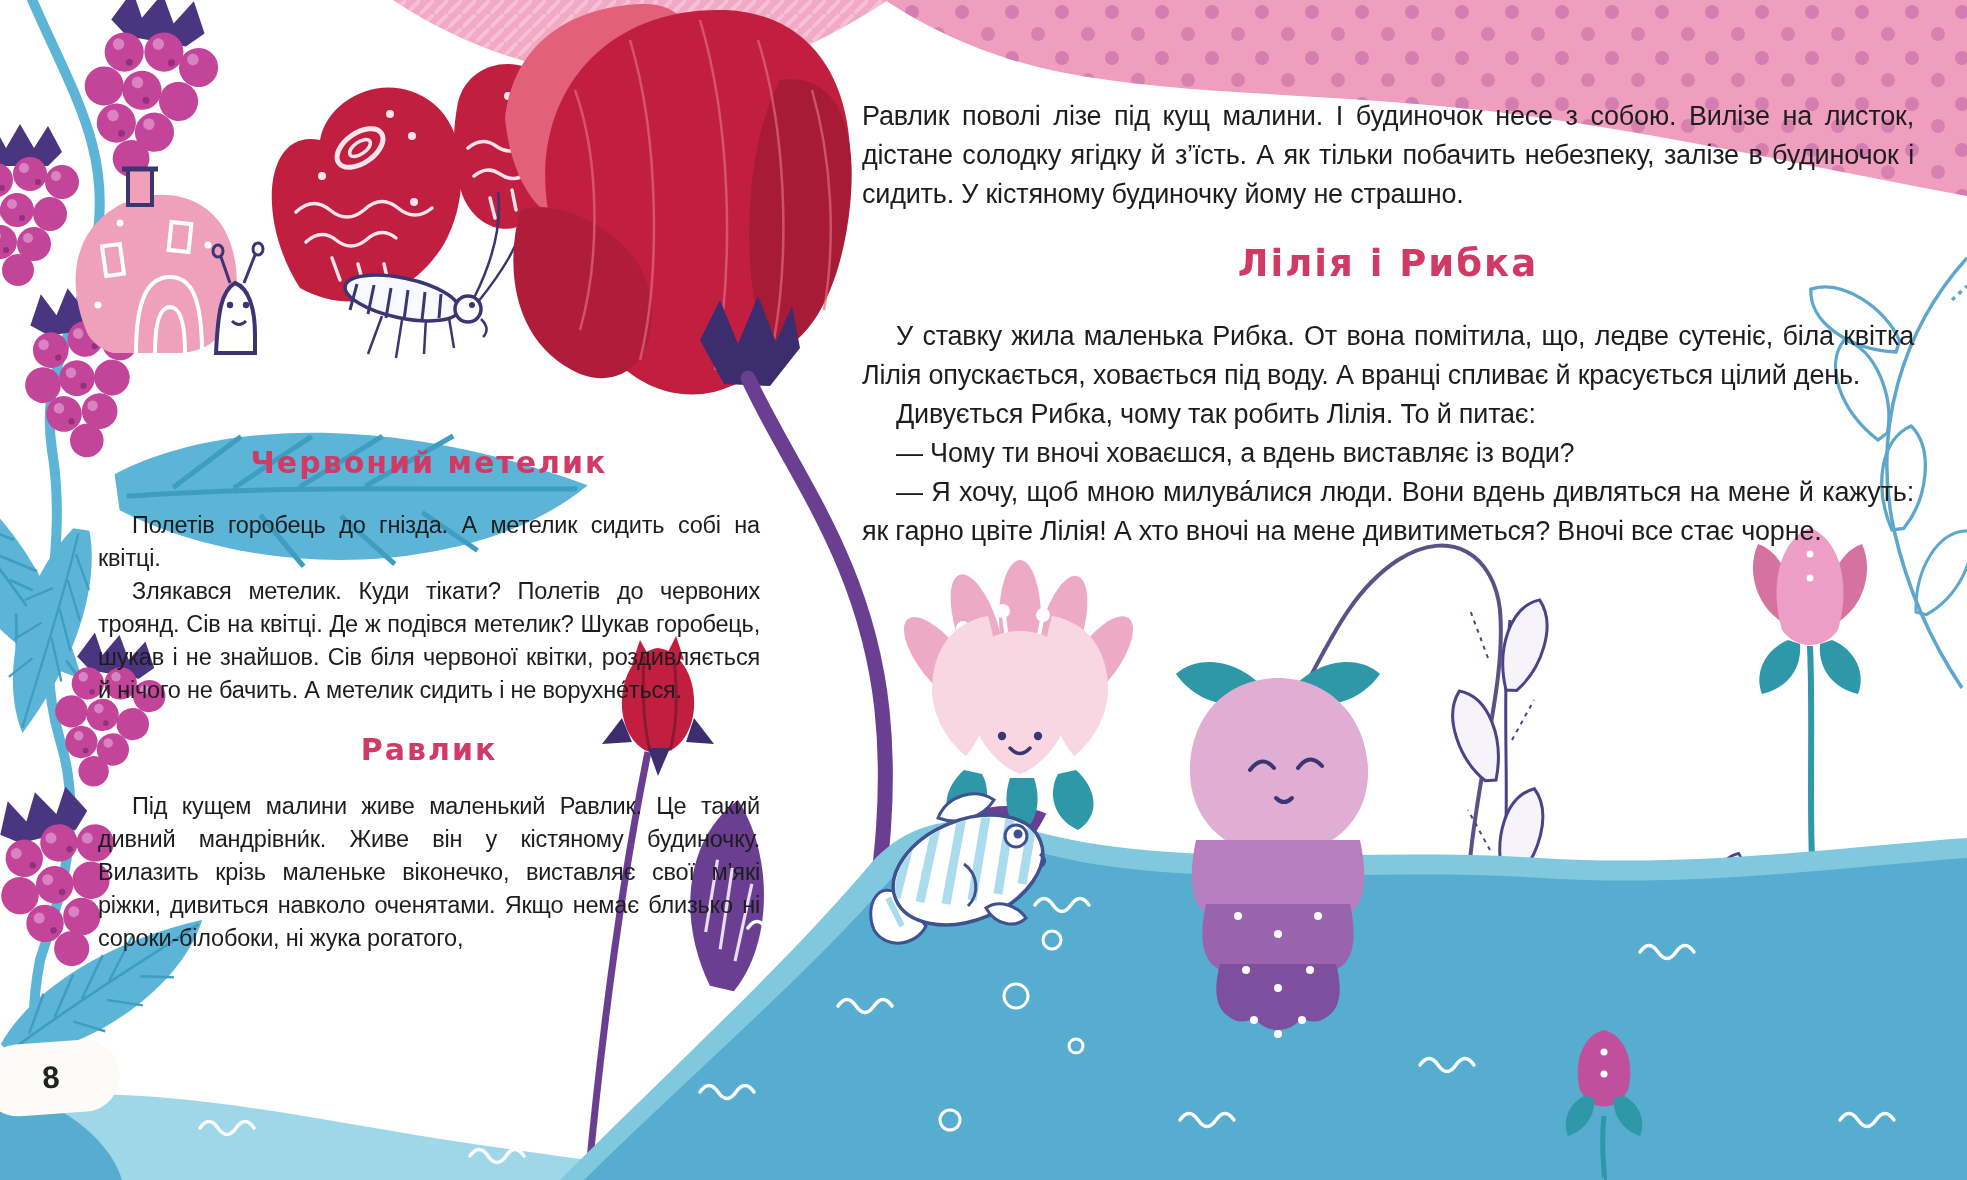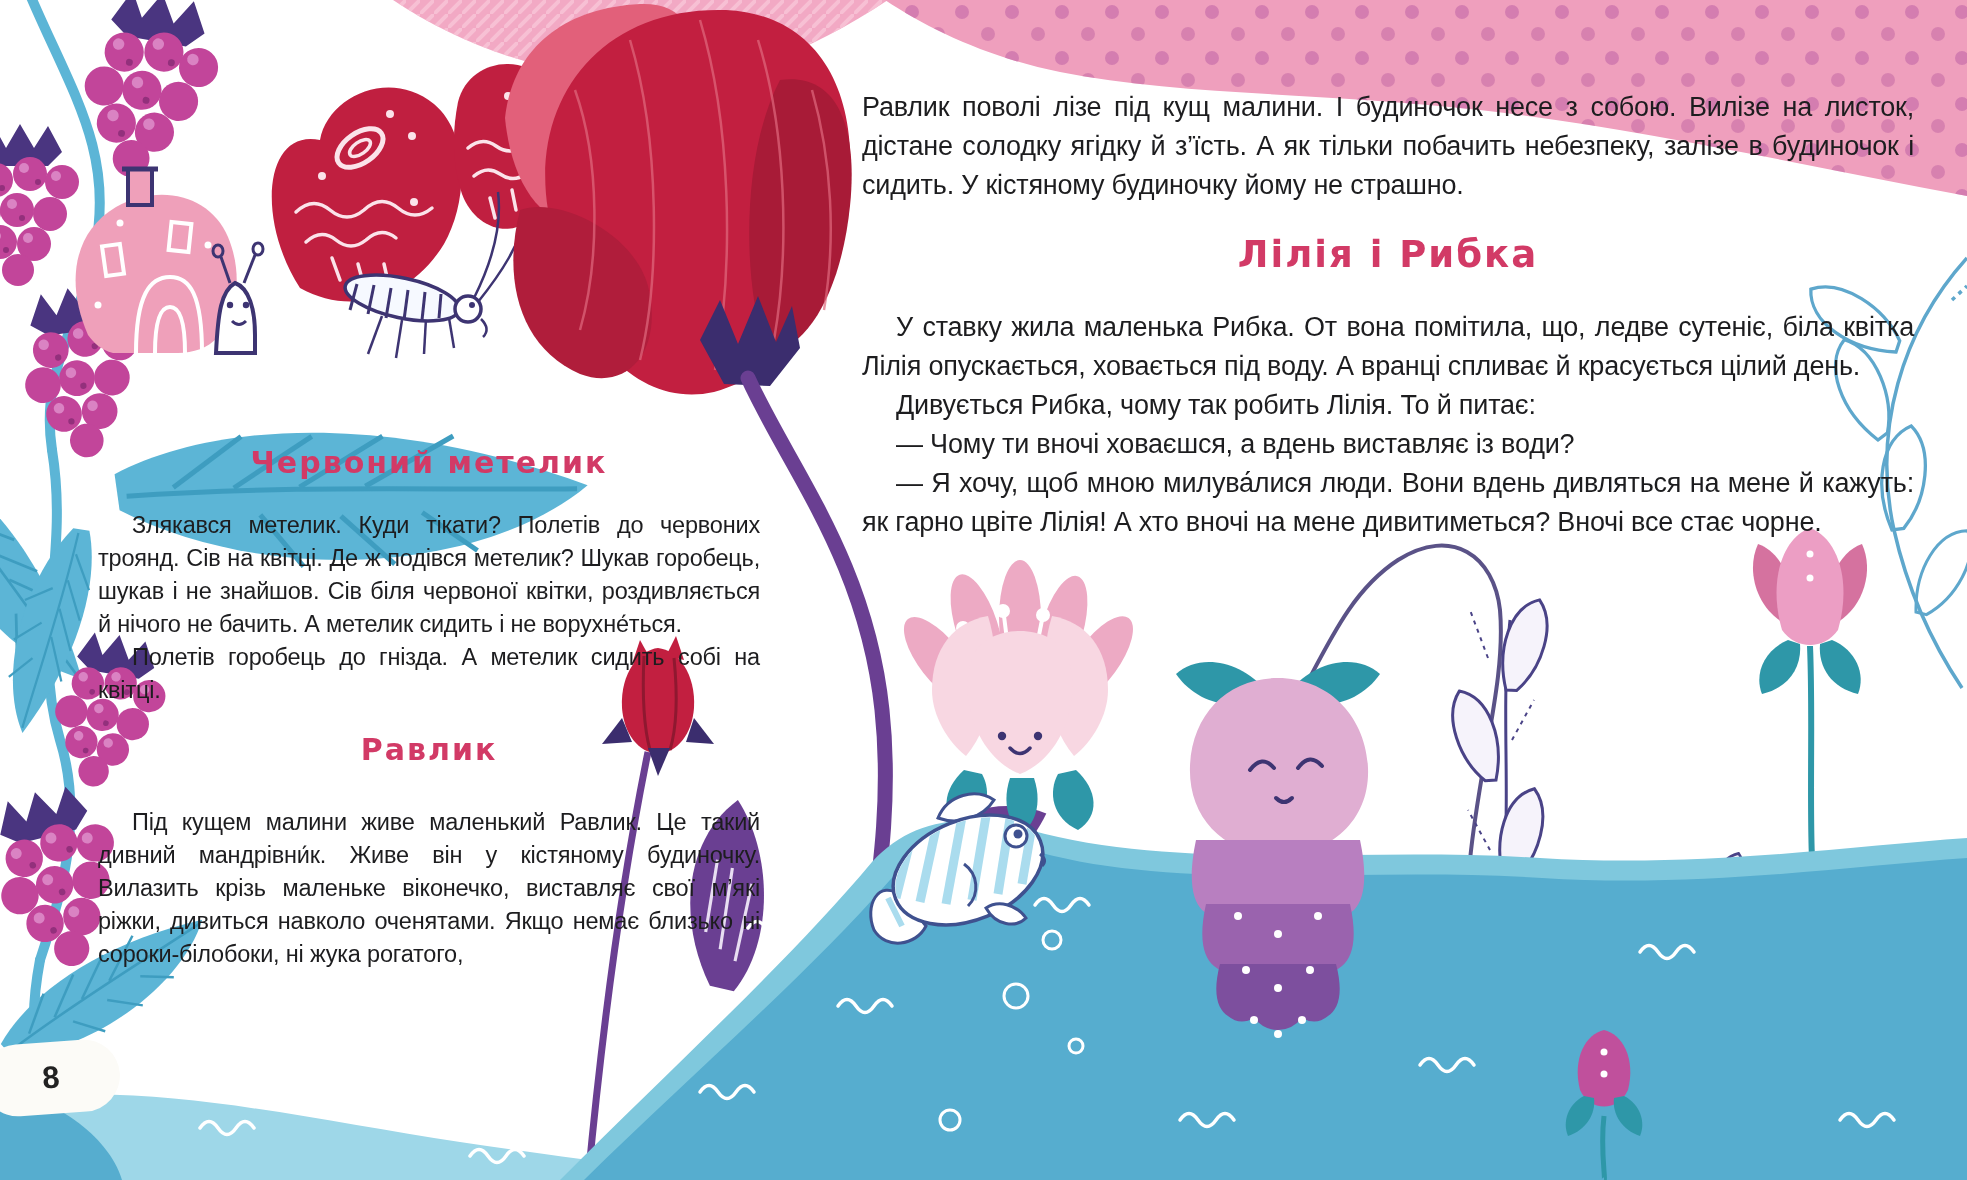--- a/index.html
+++ b/index.html
@@ -5,28 +5,28 @@
   html,body { margin:0; padding:0; }
   body {
     width:1967px; height:1180px; position:relative; overflow:hidden;
     background:#ffffff; font-family:"Liberation Sans", sans-serif;
   }
   .art { position:absolute; inset:0; z-index:1; }
   .textcol { position:absolute; z-index:2; color:#1d1d1f; }
   #leftcol  { left:98px;  top:446px; width:662px;  font-size:23.5px; line-height:33px; letter-spacing:-0.2px; }
   #rightcol { left:862px; top:88px;  width:1052px; font-size:27px;   line-height:39px; letter-spacing:-0.2px; }
   .textcol p { margin:0; text-align:justify; text-indent:34px; }
-  .textcol p.flush { text-indent:0; }
+  .textcol p.flush { text-indent:0;margin-top:9px; }
   h2.story-title {
     font-family:"DejaVu Sans", sans-serif; font-weight:700; color:#d23a66;
     text-align:center; letter-spacing:2px; margin:0;
   }
   #leftcol h2 { font-size:30px; }
   #title-butterfly { margin:0 0 30px; }
-  #title-snail     { margin:26px 0 40px; }
+  #title-snail     { margin:26px 0 24px; }
   #rightcol h2 { font-size:37px; margin:30px 0 34px;text-align:center; }
   .page-badge {
     position:absolute; left:-18px; top:1042px; width:138px; height:72px; z-index:3;
     background:#fcfbf7; border-radius:36px; transform:rotate(-4deg);
     display:flex; align-items:center; justify-content:center;
     font-size:31px; font-weight:bold; color:#222222;
   }
 </style>
 </head>
 <body>
@@ -390,22 +390,22 @@
     <path d="M20,60 C12,28 26,4 44,0 C62,4 76,28 68,60 C58,82 30,82 20,60 Z" fill="#c0509c"></path>
     <circle cx="44" cy="22" r="3.5" fill="#ffffff"></circle>
       <circle cx="44" cy="44" r="3.5" fill="#ffffff"></circle>
     <path d="M24,66 C8,74 2,92 8,106 C26,100 36,84 34,68 Z" fill="#2e97a8"></path>
     <path d="M64,66 C80,74 86,92 80,106 C62,100 52,84 54,68 Z" fill="#2e97a8"></path>
   </g>
 </svg>
 
 <div class="textcol" id="leftcol">
   <h2 class="story-title" id="title-butterfly">Червоний метелик</h2>
+  <p>Полетів горобець до гнізда. А метелик сидить собі на квітці.</p>
   <p>Злякався метелик. Куди тікати? Полетів до червоних троянд. Сів на квітці. Де ж подівся метелик? Шукав горобець, шукав і не знайшов. Сів біля червоної квітки, роздивляється й нічого не бачить. А метелик сидить і не ворухне́ться.</p>
-  <p>Полетів горобець до гнізда. А метелик сидить собі на квітці.</p>
   <h2 class="story-title" id="title-snail">Равлик</h2>
   <p>Під кущем малини живе маленький Равлик. Це такий дивний мандрівни́к. Живе він у кістяному будиночку. Вилазить крізь маленьке віконечко, виставляє свої м’які ріжки, дивиться навколо оченятами. Якщо немає близько ні сороки-білобоки, ні жука рогатого,</p>
 </div>
 
 <div class="textcol" id="rightcol">
   <p class="flush">Равлик поволі лізе під кущ малини. І будиночок несе з собою. Вилізе на листок, дістане солодку ягідку й з’їсть. А як тільки побачить небезпеку, залізе в будиночок і сидить. У кістяному будиночку йому не страшно.</p>
   <h2 class="story-title">Лілія і Рибка</h2>
   <p>У ставку жила маленька Рибка. От вона помітила, що, ледве сутеніє, біла квітка Лілія опускається, ховається під воду. А вранці спливає й красується цілий день.</p>
   <p>Дивується Рибка, чому так робить Лілія. То й питає:</p>
   <p>— Чому ти вночі ховаєшся, а вдень виставляє із води?</p>

